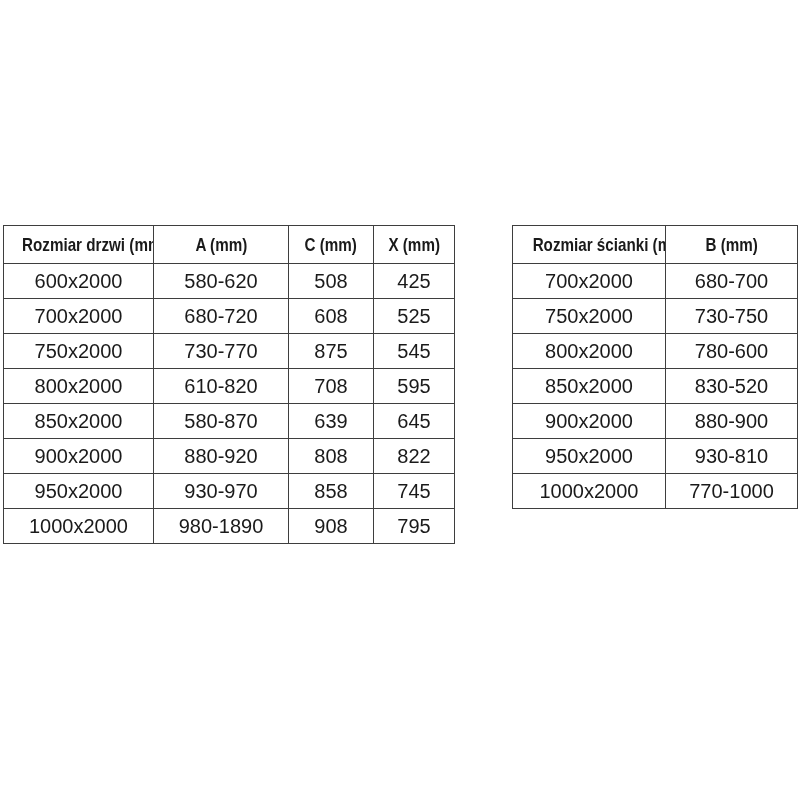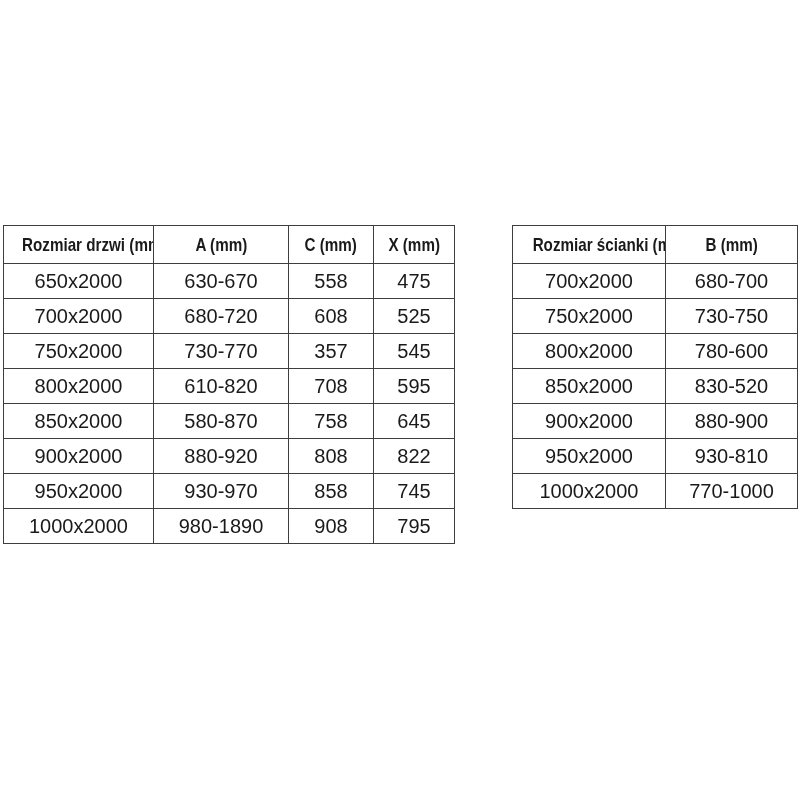--- a/index.html
+++ b/index.html
@@ -68,47 +68,47 @@
     <thead>
       <tr>
         <th><span class="hdr">Rozmiar drzwi (mm)</span></th>
         <th><span class="hdr">A (mm)</span></th>
         <th><span class="hdr">C (mm)</span></th>
         <th><span class="hdr">X (mm)</span></th>
       </tr>
     </thead>
     <tbody>
       <tr>
-        <td>650x2000</td>
-        <td>630-670</td>
-        <td>558</td>
-        <td>475</td>
+        <td>600x2000</td>
+        <td>580-620</td>
+        <td>508</td>
+        <td>425</td>
       </tr>
       <tr>
         <td>700x2000</td>
         <td>680-720</td>
         <td>608</td>
         <td>525</td>
       </tr>
       <tr>
         <td>750x2000</td>
         <td>730-770</td>
-        <td>357</td>
+        <td>875</td>
         <td>545</td>
       </tr>
       <tr>
         <td>800x2000</td>
         <td>610-820</td>
         <td>708</td>
         <td>595</td>
       </tr>
       <tr>
         <td>850x2000</td>
         <td>580-870</td>
-        <td>758</td>
+        <td>639</td>
         <td>645</td>
       </tr>
       <tr>
         <td>900x2000</td>
         <td>880-920</td>
         <td>808</td>
         <td>822</td>
       </tr>
       <tr>
         <td>950x2000</td>

